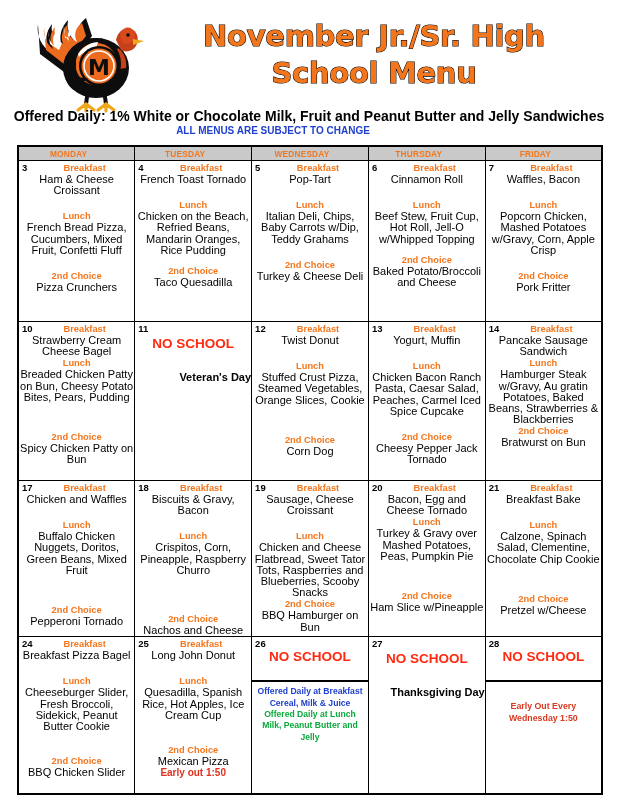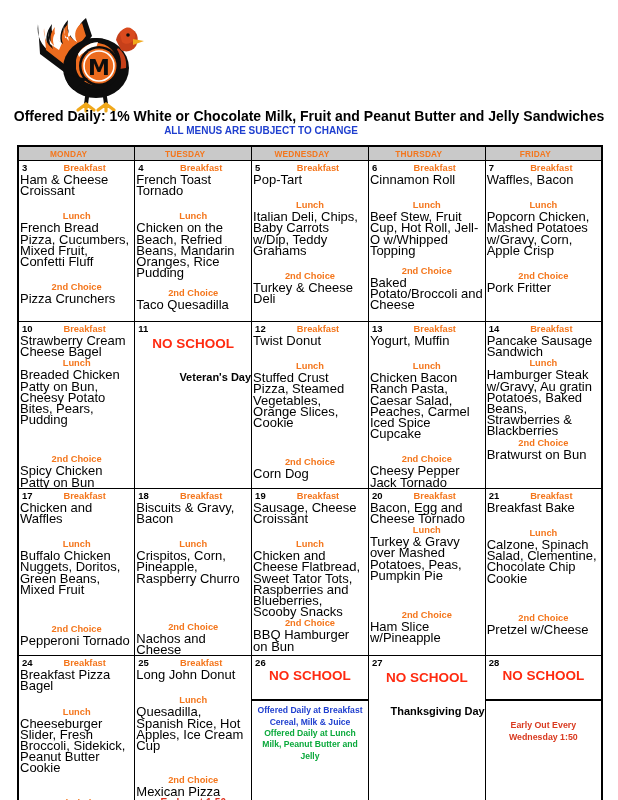--- a/index.html
+++ b/index.html
@@ -56,21 +56,21 @@
     width: 618px;
     text-align: center;
     font-family: "Liberation Sans", sans-serif;
     font-size: 14px;
     font-weight: bold;
     color: #000000;
     line-height: 13px;
   }
   .subtitle2 {
     position: absolute;
-    left: 0;
+    left: 12px;
     top: 124px;
     width: 522px;
     text-align: center;
     font-family: "Liberation Sans", sans-serif;
     font-size: 10px;
     font-weight: bold;
     color: #1F3FCF;
     line-height: 13px;
   }
 
@@ -132,21 +132,22 @@
   .meal-head {
     text-align: center;
     color: #F4761C;
     font-weight: bold;
     font-size: 9.3px;
     line-height: 12px;
     font-family: "Liberation Sans", sans-serif;
   }
   .meal-head.first { padding-left: 16px; padding-top: 1px; }
   .meal-items {
-    font-size: 13px;
+    text-align: center;
+    font-size: 11px;
     line-height: 11.2px;
     color: #000;
     padding: 0 1px;
     font-family: "Liberation Sans", sans-serif;
   }
   .spacer-sm { height: 9px; }
   .spacer-md { height: 14px; }
 
   
   .noschool {
@@ -249,20 +250,24 @@
 
       <g>
         <path d="M54 84 L52 98" stroke="#0d0d0d" stroke-width="4" fill="none"></path>
         <path d="M70 84 L72 98" stroke="#0d0d0d" stroke-width="4" fill="none"></path>
         <path d="M44 104 L52 98 L60 104 M52 98 L52 105" stroke="#F0A81B" stroke-width="3.2" fill="none" stroke-linecap="round"></path>
         <path d="M64 104 L72 98 L80 104 M72 98 L72 105" stroke="#F0A81B" stroke-width="3.2" fill="none" stroke-linecap="round"></path>
       </g>
     </svg>
   </div>
 
+  <div class="title-block">
+    <div class="title-line">November Jr./Sr. High</div>
+    <div class="title-line">School Menu</div>
+  </div>
 
   <div class="subtitle">Offered Daily:  1% White or Chocolate Milk, Fruit and Peanut Butter and Jelly Sandwiches</div>
   <div class="subtitle2">ALL MENUS ARE SUBJECT TO CHANGE</div>
 </div>
 
 <div class="cal-wrap">
 <table class="cal">
   <colgroup>
         <col>
         <col>

